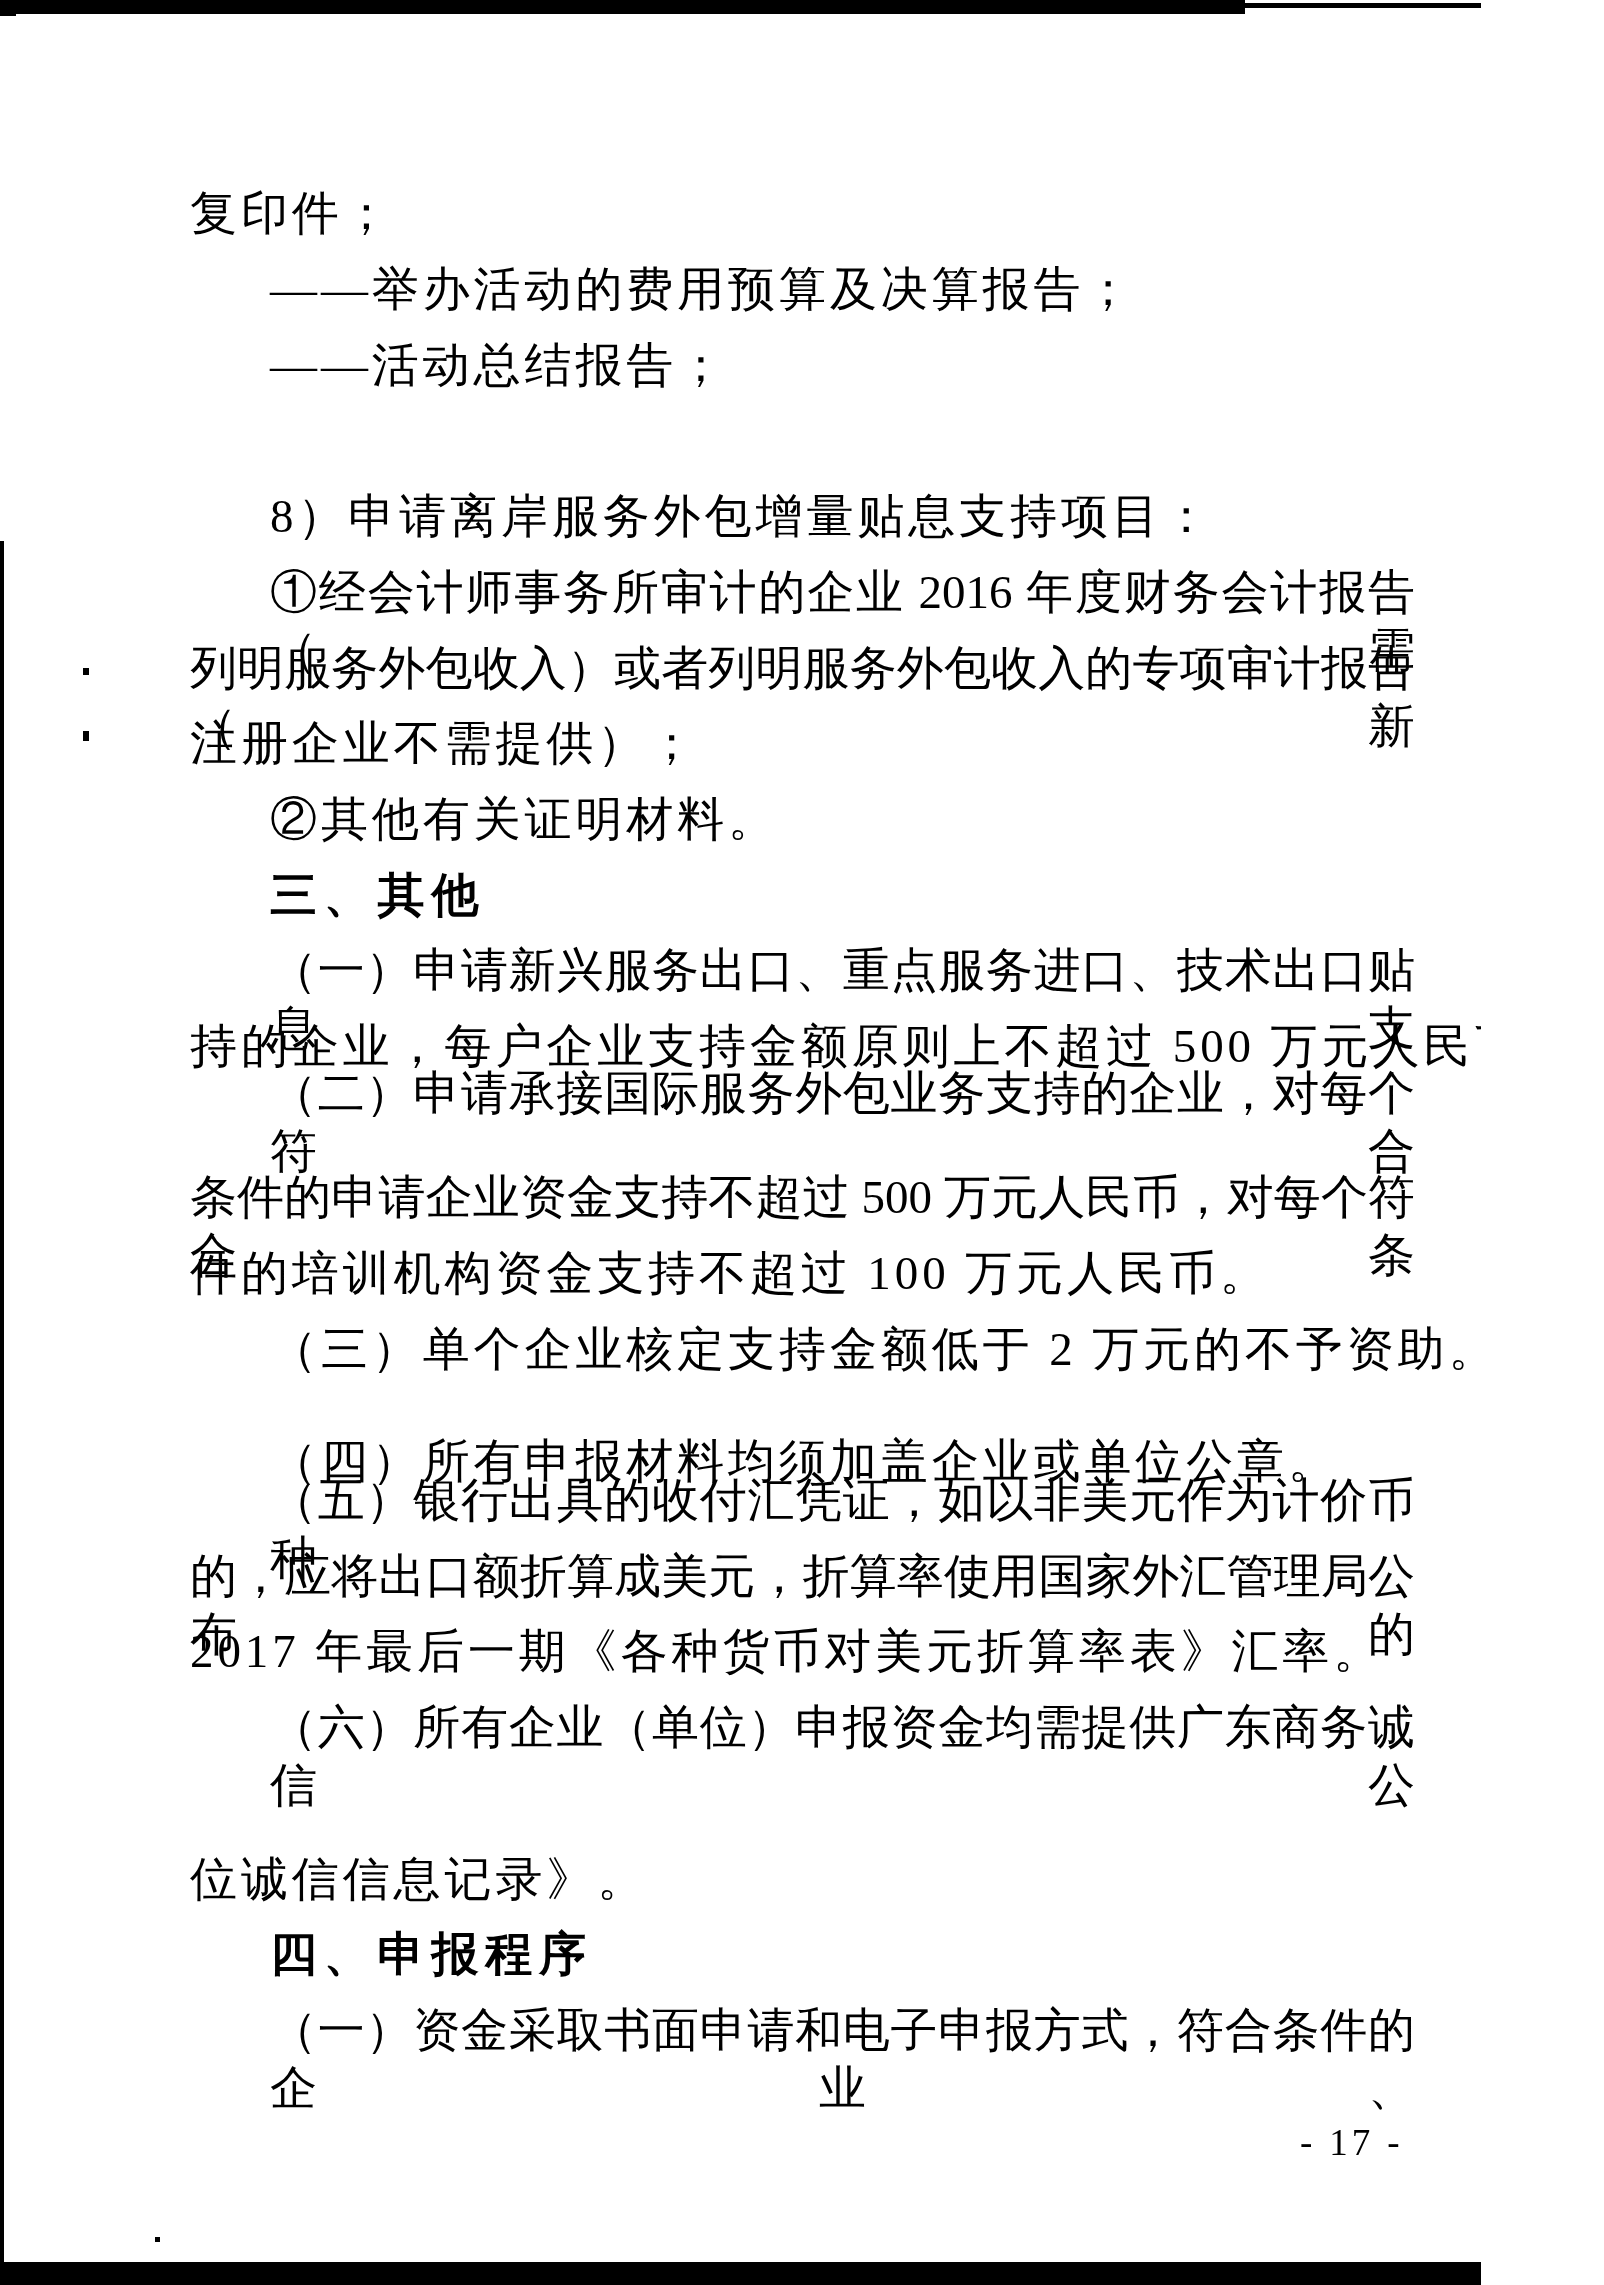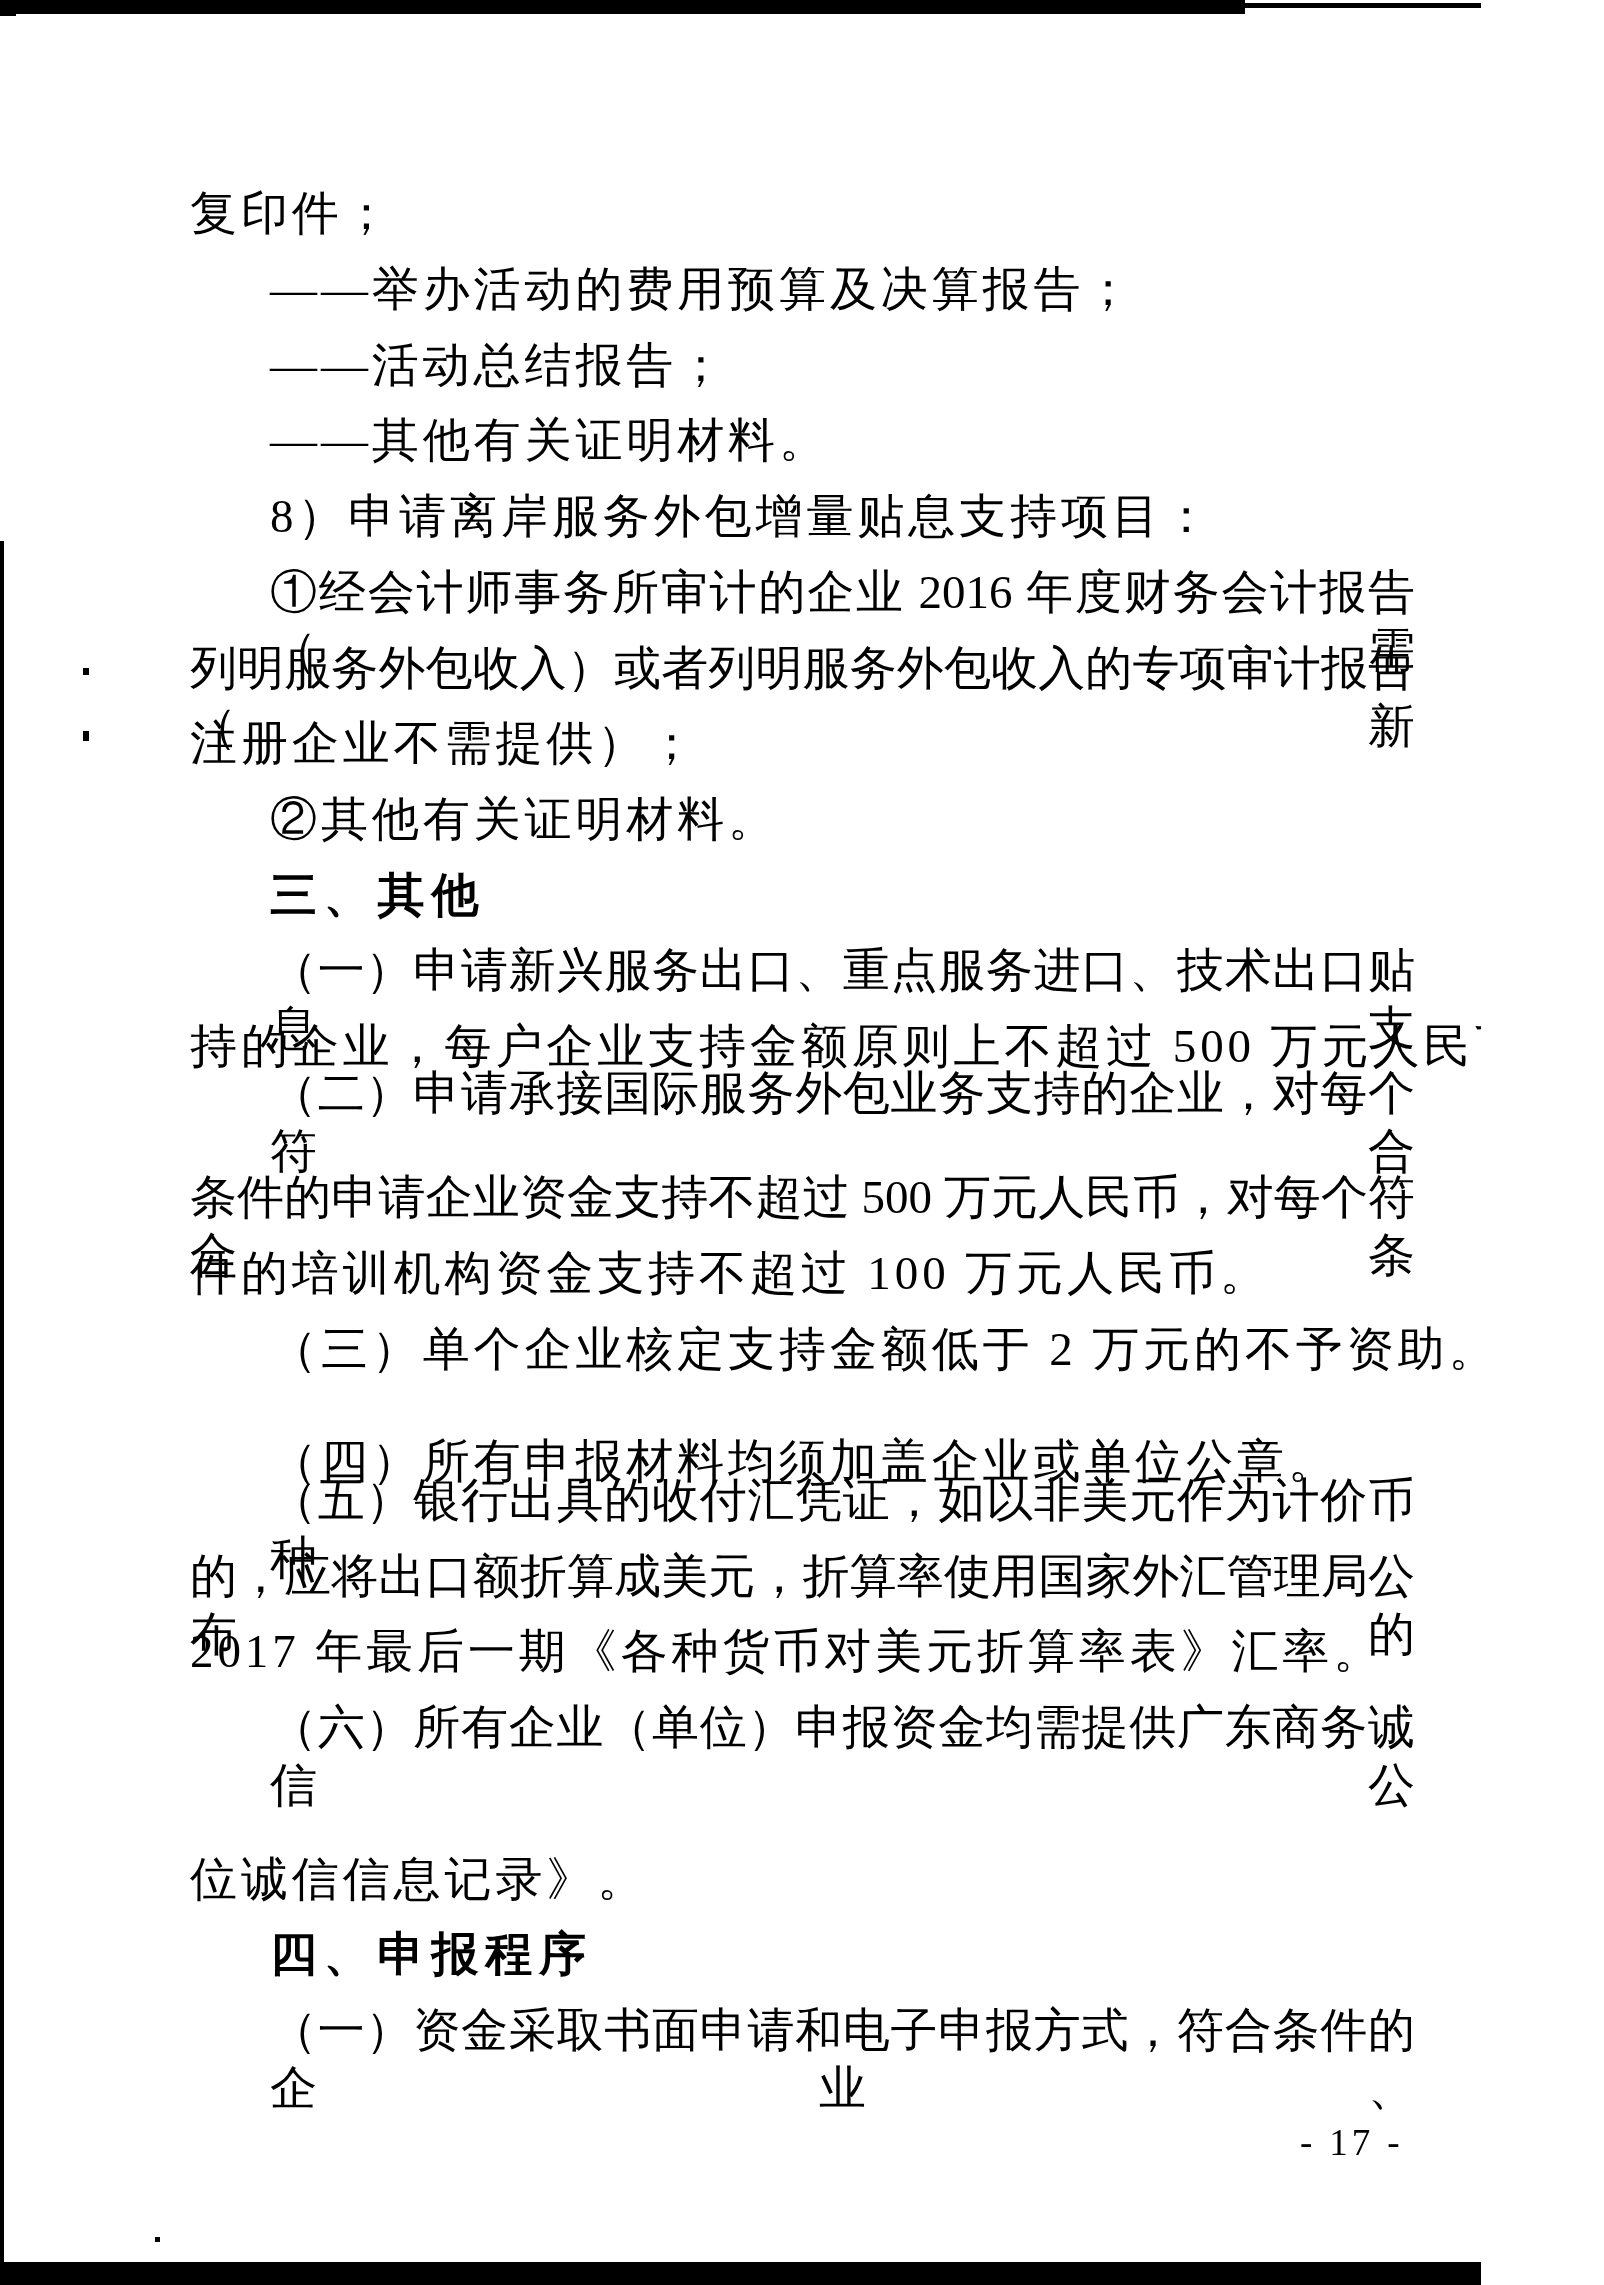--- a/index.html
+++ b/index.html
@@ -73,21 +73,20 @@
   <div class="artifact left-line"></div>
   <div class="artifact bottom-bar"></div>
   <div class="artifact speck-1"></div>
   <div class="artifact speck-2"></div>
   <div class="artifact speck-3"></div>
 
   <div class="text-layer">
       <div class="line" style="top: 184px;">复印件；</div>
       <div class="line indent" style="top: 260px;">——举办活动的费用预算及决算报告；</div>
       <div class="line indent" style="top: 336px;">——活动总结报告；</div>
-      <div class="line indent" style="top: 411px;">——其他有关证明材料。</div>
       <div class="line indent" style="top: 487px;">8）申请离岸服务外包增量贴息支持项目：</div>
       <div class="line indent justify" style="top: 563px;">①经会计师事务所审计的企业 2016 年度财务会计报告（需</div>
       <div class="line justify" style="top: 639px;">列明服务外包收入）或者列明服务外包收入的专项审计报告（新</div>
       <div class="line" style="top: 714px;">注册企业不需提供）；</div>
       <div class="line indent" style="top: 790px;">②其他有关证明材料。</div>
       <div class="line indent bold" style="top: 866px;">三、其他</div>
       <div class="line indent justify" style="top: 941px;">（一）申请新兴服务出口、重点服务进口、技术出口贴息支</div>
       <div class="line" style="top: 1017px;">持的企业，每户企业支持金额原则上不超过 500 万元人民币。</div>
       <div class="line indent justify" style="top: 1064px;">（二）申请承接国际服务外包业务支持的企业，对每个符合</div>
       <div class="line justify" style="top: 1168px;">条件的申请企业资金支持不超过 500 万元人民币，对每个符合条</div>

